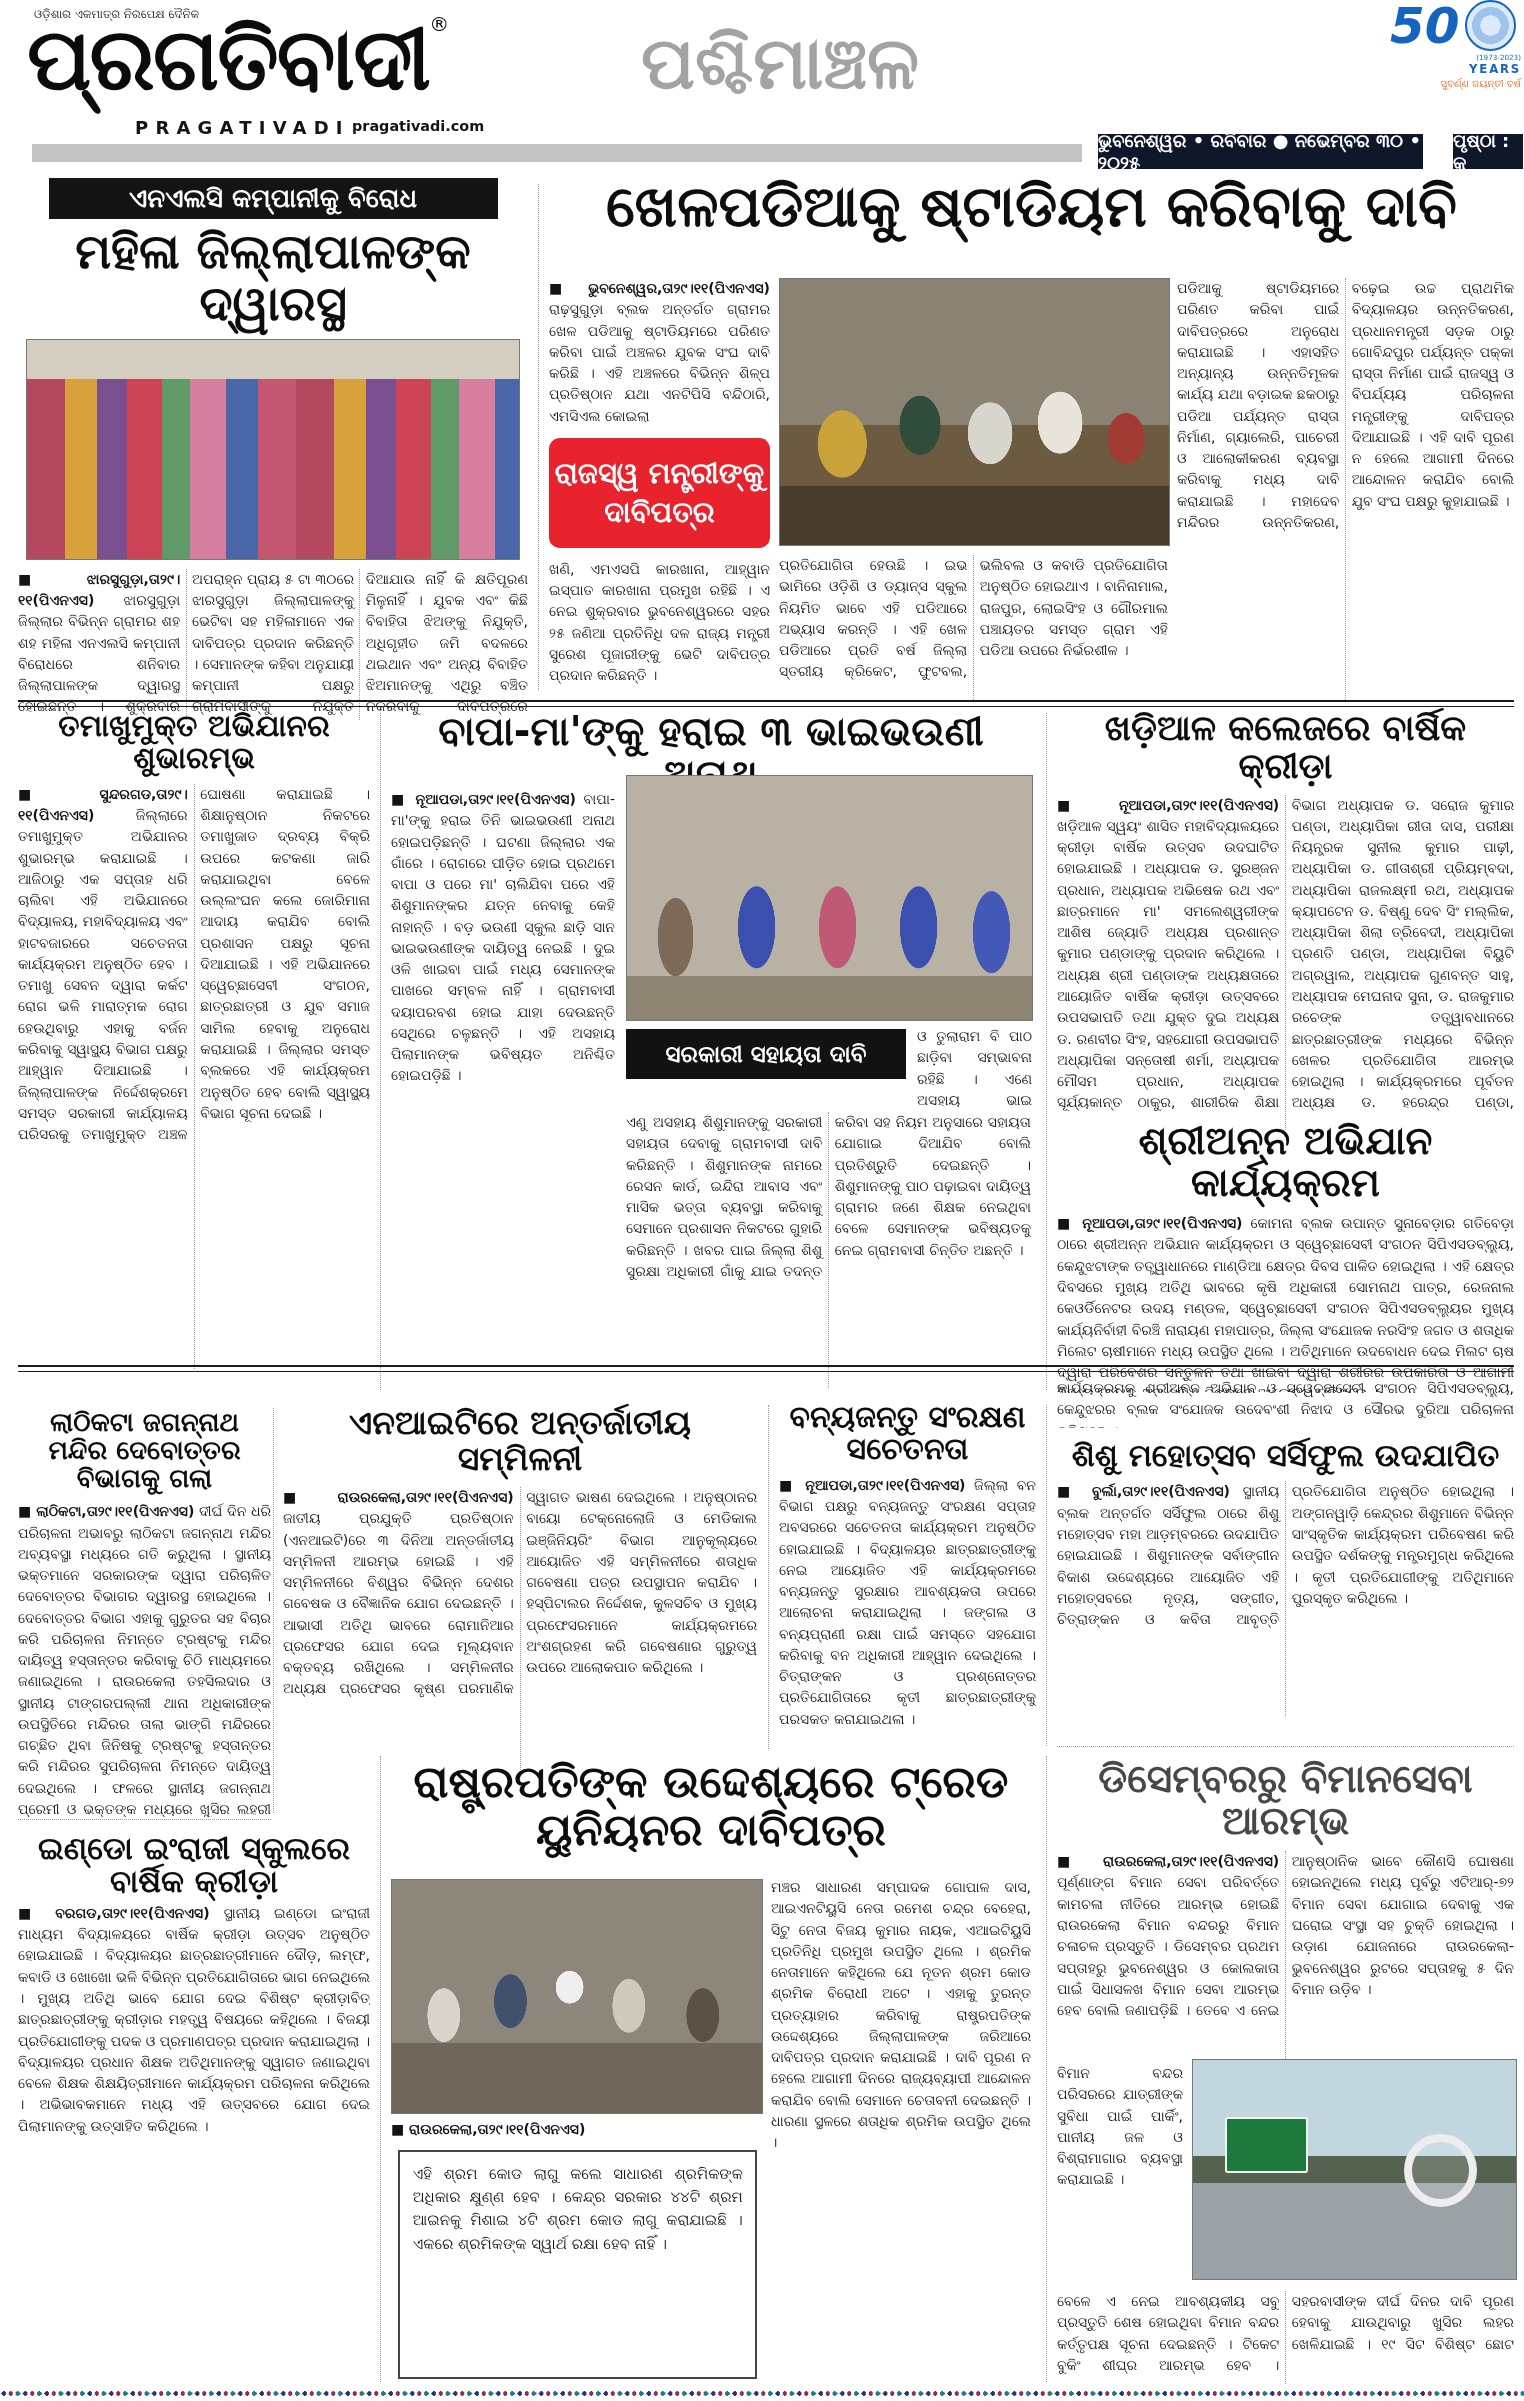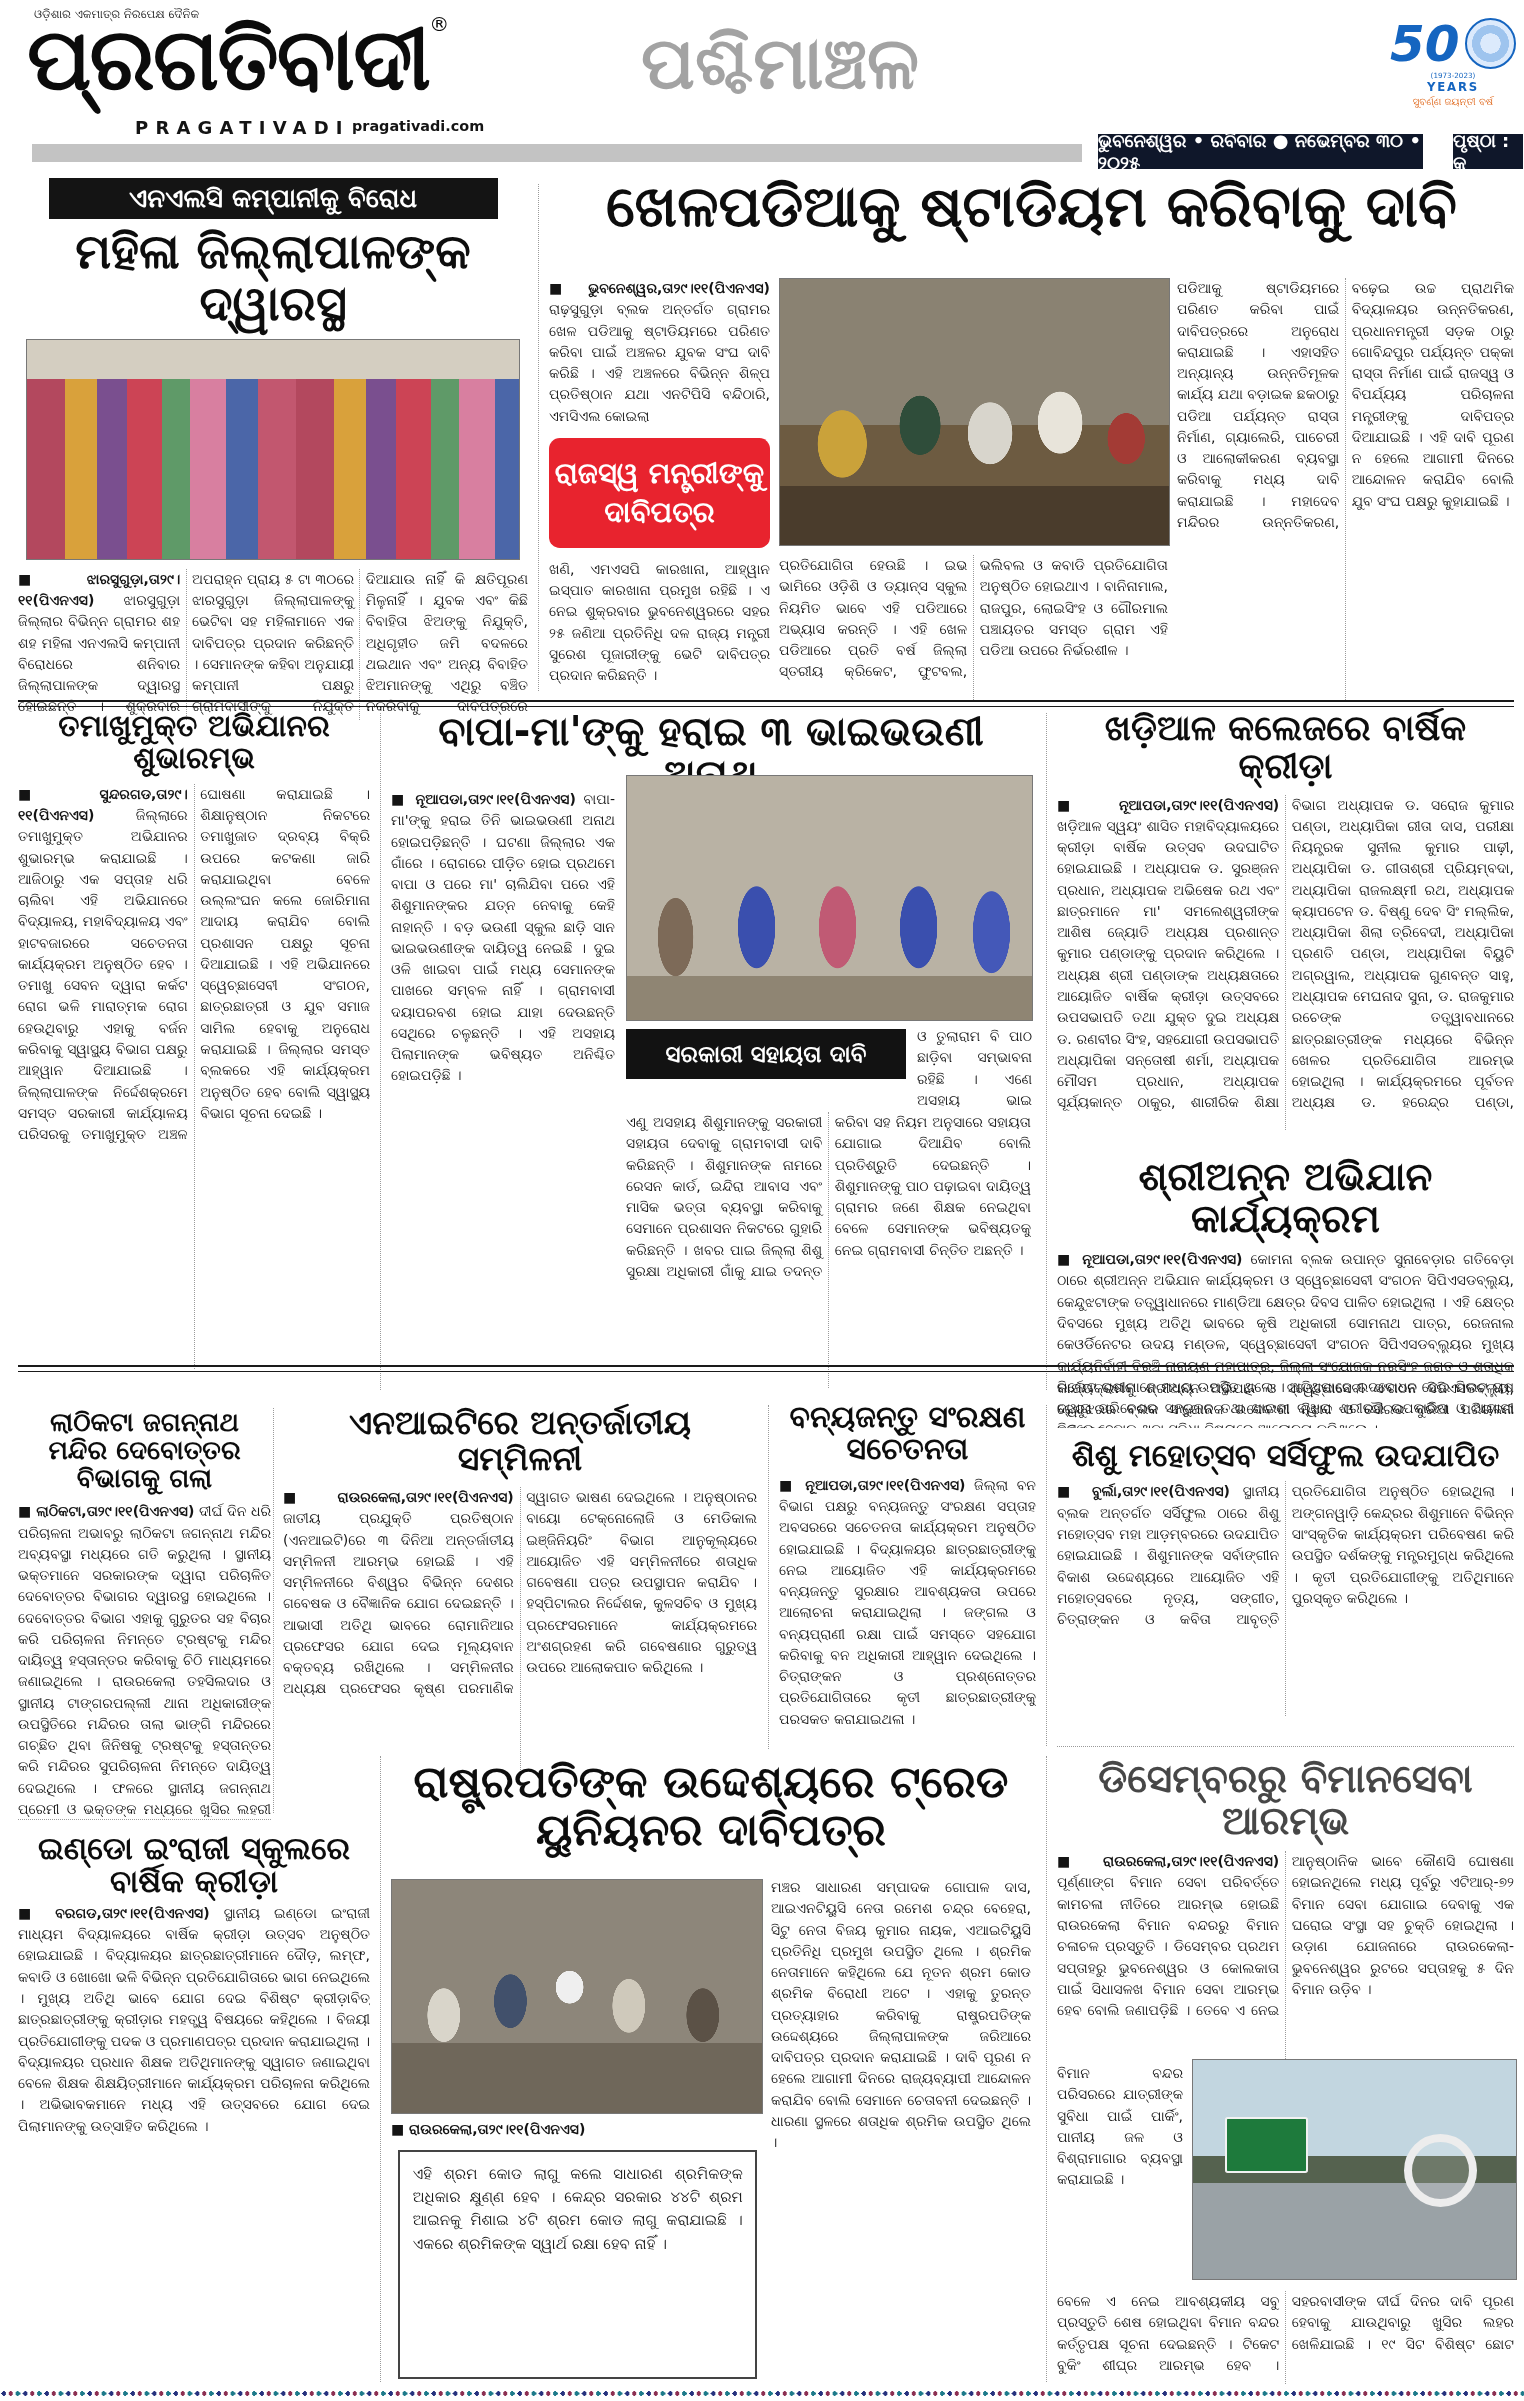--- a/index.html
+++ b/index.html
@@ -7,21 +7,21 @@
         font-family:"DejaVu Sans",sans-serif;color:#141414;overflow:hidden;}
   
   .tagline{position:absolute;left:34px;top:7.2px;font-size:11.7px;color:#222;}
   .logo-odia{position:absolute;left:27px;top:14.4px;font-size:86px;line-height:1.05;font-weight:900;
              color:#0b0b0b;letter-spacing:-1.8px;}
   .reg{font-size:20px;vertical-align:top;font-weight:400;}
   .logo-latin{position:absolute;left:135px;top:117px;font-size:18px;font-weight:700;letter-spacing:7.2px;}
   .website{position:absolute;left:352px;top:118px;font-size:14.4px;font-weight:700;}
   .edition{position:absolute;left:538px;top:20px;width:484px;text-align:center;
            font-size:72px;font-weight:700;color:#a3a3a3;line-height:1.2;}
-  .anniv{position:absolute;left:1385px;top:18px;width:136px;text-align:center;}
+  .anniv{position:absolute;left:1385px;top:0;width:136px;text-align:right;}
   .anniv-row{display:flex;align-items:center;justify-content:center;gap:5.4px;}
   .anniv-50{font-size:50px;font-weight:800;font-style:italic;color:#1565c0;line-height:1;}
   .anniv-emblem{width:47px;height:47px;border-radius:50%;border:2.7px solid #1565c0;
       background:radial-gradient(circle at 50% 50%, #dceafc 0 30%, #9ec4ee 31% 55%, #dceafc 56% 100%);}
   .anniv-range{font-size:7.2px;color:#1565c0;margin-top:1.8px;}
   .anniv-years{font-size:11.7px;font-weight:800;color:#1565c0;letter-spacing:1.8px;}
   .anniv-slogan{font-size:10px;color:#e06a1f;margin-top:2.7px;}
   
   .graybar{position:absolute;left:32px;top:144px;width:1050px;height:18px;background:#c3c3c3;}
   .blackbox{position:absolute;top:134px;height:35px;background:#0f172a;color:#fff;
@@ -194,21 +194,21 @@
   <div class="vsep" style="left:1046px;top:713px;height:677px;"></div>
 
   <div class="art" style="left:1057px;top:710px;width:457px;">
     <h2 class="hl hl-e">ଖଡ଼ିଆଳ କଲେଜରେ ବାର୍ଷିକ କ୍ରୀଡ଼ା</h2>
     <div class="body-txt cols2" style="margin-top:9px;height:335px;">
       <span class="byline">■ ନୂଆପଡା,ତା୨୯।୧୧(ପିଏନଏସ)</span>
       <span>ଖଡ଼ିଆଳ ସ୍ୱୟଂ ଶାସିତ ମହାବିଦ୍ୟାଳୟରେ କ୍ରୀଡ଼ା ବାର୍ଷିକ ଉତ୍ସବ ଉଦଘାଟିତ ହୋଇଯାଇଛି । ଅଧ୍ୟାପକ ଡ. ସୁରଞ୍ଜନ ପ୍ରଧାନ, ଅଧ୍ୟାପକ ଅଭିଷେକ ରଥ ଏବଂ ଛାତ୍ରମାନେ ମା' ସମଲେଶ୍ୱରୀଙ୍କ ଆଶିଷ ଜ୍ୟୋତି ଅଧ୍ୟକ୍ଷ ପ୍ରଶାନ୍ତ କୁମାର ପଣ୍ଡାଙ୍କୁ ପ୍ରଦାନ କରିଥିଲେ । ଅଧ୍ୟକ୍ଷ ଶ୍ରୀ ପଣ୍ଡାଙ୍କ ଅଧ୍ୟକ୍ଷତାରେ ଆୟୋଜିତ ବାର୍ଷିକ କ୍ରୀଡ଼ା ଉତ୍ସବରେ ଉପସଭାପତି ତଥା ଯୁକ୍ତ ଦୁଇ ଅଧ୍ୟକ୍ଷ ଡ. ରଣବୀର ସିଂହ, ସହଯୋଗୀ ଉପସଭାପତି ଅଧ୍ୟାପିକା ସନ୍ତୋଷୀ ଶର୍ମା, ଅଧ୍ୟାପକ ମୌସମ ପ୍ରଧାନ, ଅଧ୍ୟାପକ ସୂର୍ଯ୍ୟକାନ୍ତ ଠାକୁର, ଶାରୀରିକ ଶିକ୍ଷା ବିଭାଗ ଅଧ୍ୟାପକ ଡ. ସରୋଜ କୁମାର ପଣ୍ଡା, ଅଧ୍ୟାପିକା ରୀତା ଦାସ, ପରୀକ୍ଷା ନିୟନ୍ତ୍ରକ ସୁନୀଲ କୁମାର ପାଢ଼ୀ, ଅଧ୍ୟାପିକା ଡ. ଗୀତାଶ୍ରୀ ପ୍ରିୟମ୍ବଦା, ଅଧ୍ୟାପିକା ରାଜଲକ୍ଷ୍ମୀ ରଥ, ଅଧ୍ୟାପକ କ୍ୟାପଟେନ ଡ. ବିଷ୍ଣୁ ଦେବ ସିଂ ମଲ୍ଲିକ, ଅଧ୍ୟାପିକା ଶିଲା ତ୍ରିବେଦୀ, ଅଧ୍ୟାପିକା ପ୍ରଣତି ପଣ୍ଡା, ଅଧ୍ୟାପିକା ବିୟୁଟି ଅଗ୍ରୱାଲ, ଅଧ୍ୟାପକ ଗୁଣବନ୍ତ ସାହୁ, ଅଧ୍ୟାପକ ମେଘନାଦ ସୁନା, ଡ. ରାଜକୁମାର ରଚେଙ୍କ ତତ୍ତ୍ୱାବଧାନରେ ଛାତ୍ରଛାତ୍ରୀଙ୍କ ମଧ୍ୟରେ ବିଭିନ୍ନ ଖେଳର ପ୍ରତିଯୋଗିତା ଆରମ୍ଭ ହୋଇଥିଲା । କାର୍ଯ୍ୟକ୍ରମରେ ପୂର୍ବତନ ଅଧ୍ୟକ୍ଷ ଡ. ହରେନ୍ଦ୍ର ପଣ୍ଡା, ପ୍ରାଧ୍ୟାପକ ପ୍ରମୋଦ କୁମାର ସାହୁ, ପୂର୍ବତନ ଛାତ୍ର ଯୋଗ ଦେଇଥିଲେ ।</span>
     </div>
   </div>
 
-  <div class="art" style="left:1057px;top:1156px;width:457px;">
+  <div class="art" style="left:1057px;top:1120px;width:457px;">
     <h2 class="hl hl-f">ଶ୍ରୀଅନ୍ନ ଅଭିଯାନ କାର୍ଯ୍ୟକ୍ରମ</h2>
     <div class="body-txt" style="margin-top:9px;height:179px;">
       <span class="byline">■ ନୂଆପଡା,ତା୨୯।୧୧(ପିଏନଏସ)</span>
       <span>କୋମନା ବ୍ଲକ ଉପାନ୍ତ ସୁନାବେଡ଼ାର ଗତିବେଡ଼ା ଠାରେ ଶ୍ରୀଅନ୍ନ ଅଭିଯାନ କାର୍ଯ୍ୟକ୍ରମ ଓ ସ୍ୱେଚ୍ଛାସେବୀ ସଂଗଠନ ସିପିଏସଡବ୍ଲ୍ୟୁ, କେନ୍ଦୁଝଟାଙ୍କ ତତ୍ତ୍ୱାଧାନରେ ମାଣ୍ଡିଆ କ୍ଷେତ୍ର ଦିବସ ପାଳିତ ହୋଇଥିଲା । ଏହି କ୍ଷେତ୍ର ଦିବସରେ ମୁଖ୍ୟ ଅତିଥି ଭାବରେ କୃଷି ଅଧିକାରୀ ସୋମନାଥ ପାତ୍ର, ରେଜନାଲ କେଓର୍ଡିନେଟର ଉଦୟ ମଣ୍ଡଳ, ସ୍ୱେଚ୍ଛାସେବୀ ସଂଗଠନ ସିପିଏସଡବ୍ଲ୍ୟୁର ମୁଖ୍ୟ କାର୍ଯ୍ୟନିର୍ବାହୀ ବିରଞ୍ଚି ନାରାୟଣ ମହାପାତ୍ର, ଜିଲ୍ଲା ସଂଯୋଜକ ନରସିଂହ ଜଗତ ଓ ଶତାଧିକ ମିଲେଟ ଚାଷୀମାନେ ମଧ୍ୟ ଉପସ୍ଥିତ ଥିଲେ । ଅତିଥିମାନେ ଉଦବୋଧନ ଦେଇ ମିଲଟ ଚାଷ ଦ୍ୱାରା ପରିବେଶର ସନ୍ତୁଳନ ତଥା ଖାଇବା ଦ୍ୱାରା ଶରୀରର ଉପକାରିତା ଓ ଆଗାମୀ ଦିନରେ ହେବାକୁ ଥିବା ସୁବିଧା ବିଷୟରେ ଆଲୋଚନା କରିଥିଲେ ।</span>
     </div>
   </div>
 
   <div class="hrule" style="top:1365px;"></div>
 
   <div class="art body-txt" style="left:1057px;top:1378px;width:457px;height:50px;">

